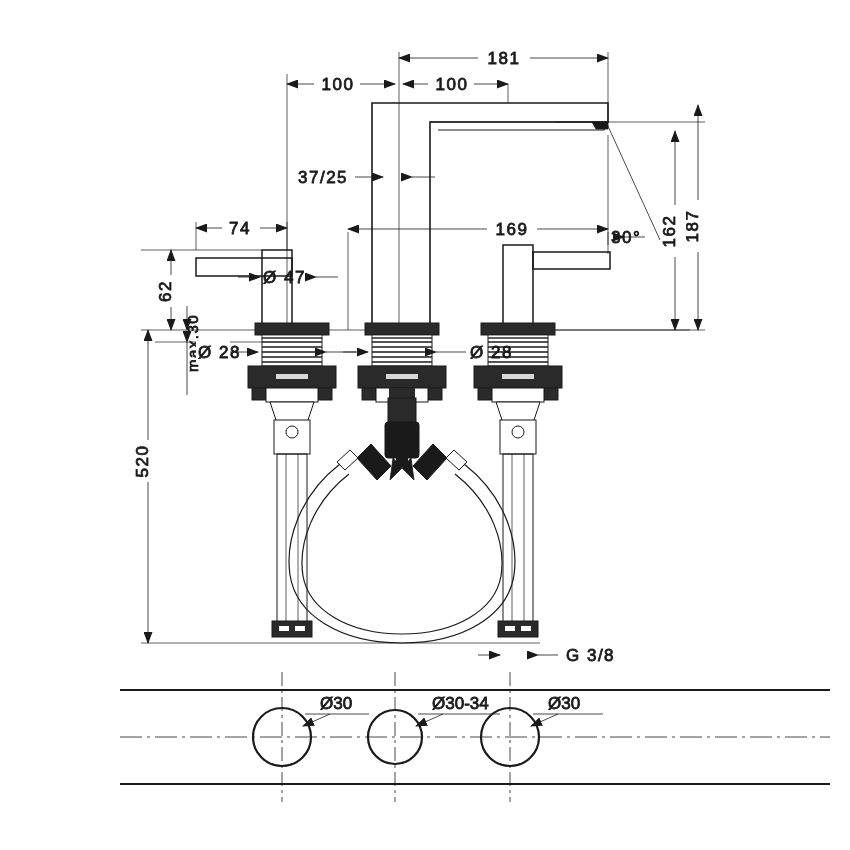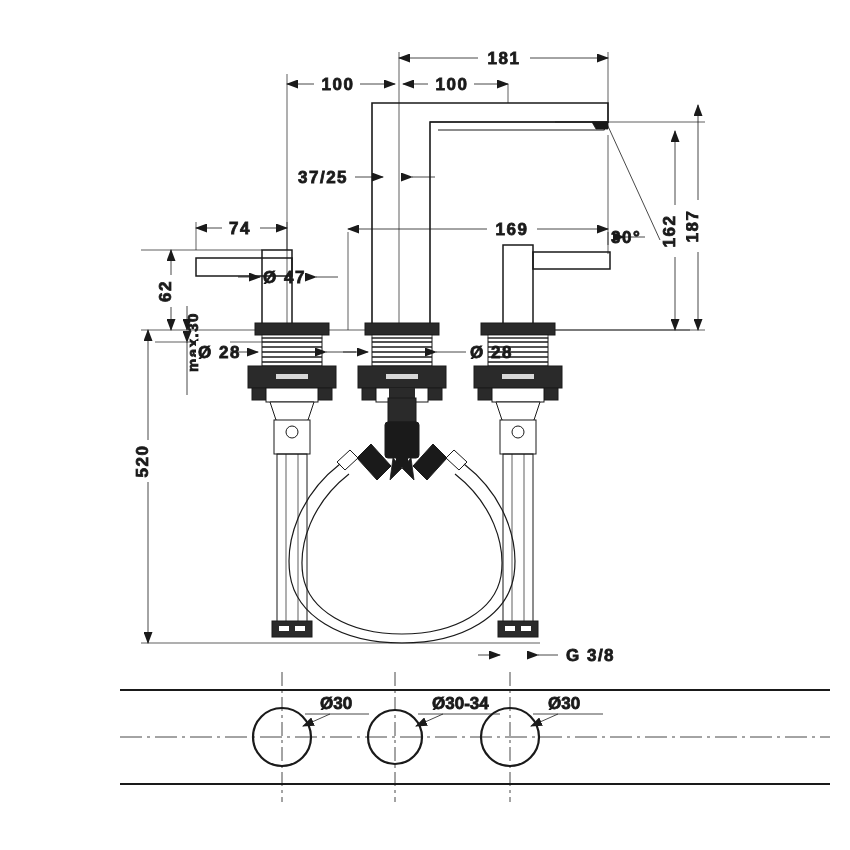--- a/index.html
+++ b/index.html
@@ -1,18 +1,18 @@
 <!DOCTYPE html>
 <html><head>
 <meta charset="utf-8">
 <style>
   html,body{margin:0;padding:0;background:#ffffff;}
   body{width:850px;height:850px;overflow:hidden;
        font-family:"Liberation Sans","DejaVu Sans",sans-serif;}
-  #stage{position:relative;width:850px;height:850px;background:#fff;font-weight:bold;}
+  #stage{position:relative;width:850px;height:850px;background:#fff;}
   svg{display:block;}
   .dimtext{font-family:"Liberation Sans","DejaVu Sans",sans-serif;
            font-size:17px;fill:#1a1a1a;letter-spacing:1.5px;}
   .holetext{font-family:"Liberation Sans","DejaVu Sans",sans-serif;
             font-size:17px;fill:#1a1a1a;letter-spacing:0px;}
 </style>
 </head>
 <body>
 
 <div id="stage">

